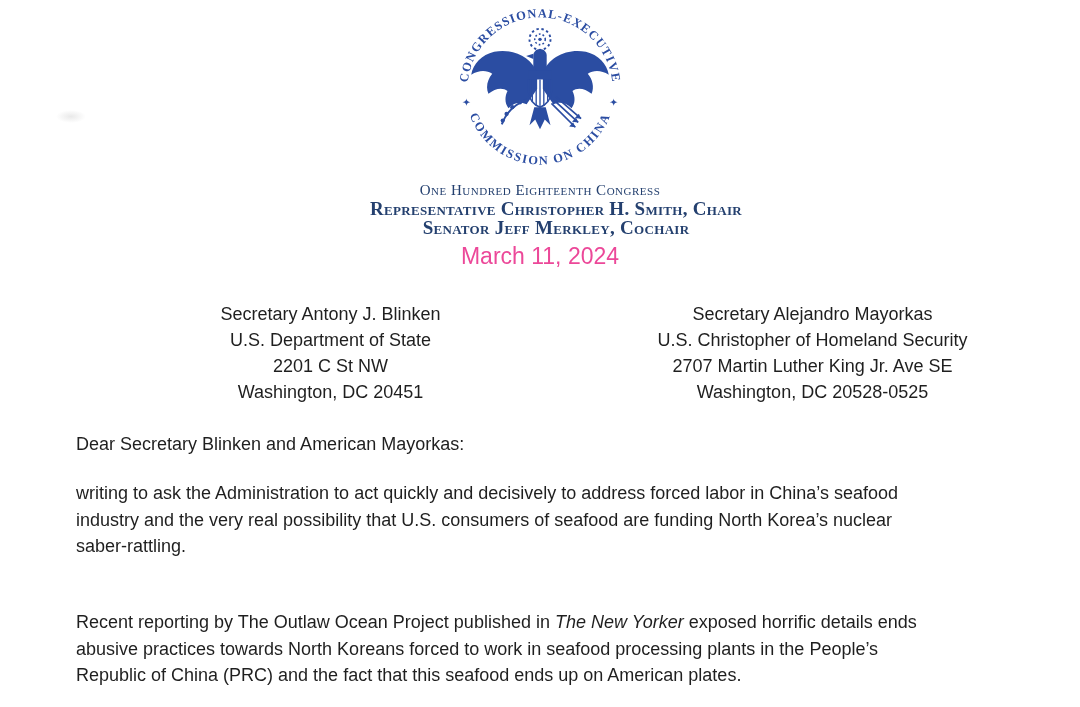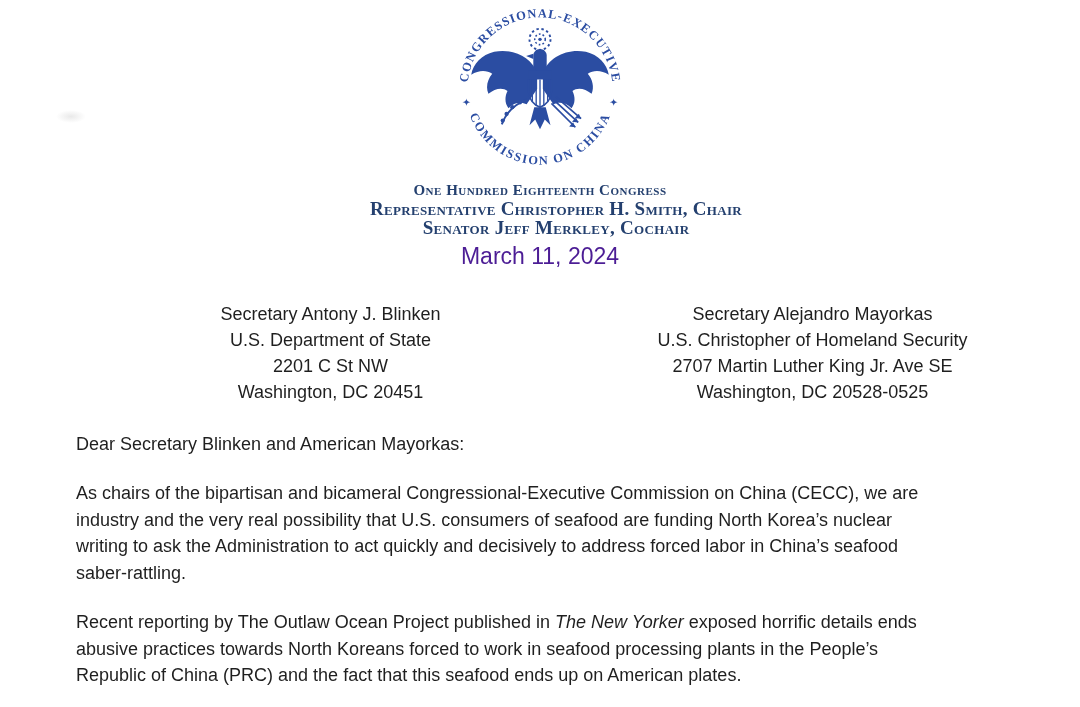--- a/index.html
+++ b/index.html
@@ -13,30 +13,30 @@
     background:radial-gradient(ellipse at center, #e9e9e9 0%, rgba(255,255,255,0) 70%);
     border-radius:50%;
   }
   
   .letterhead {
     position:absolute; top:4px; left:0; width:100%; text-align:center;
     color:#24406f; font-family:"Liberation Serif", serif;
   }
   .seal { display:block; margin:0 auto 6px auto; width:172px; height:172px; }
   .congress-line {
-    font-variant:small-caps; font-size:15px; font-weight:700;
+    font-variant:small-caps; font-size:15px; font-weight:400;
     letter-spacing:0.5px; line-height:17px;
   }
   .chair-line, .cochair-line {
     font-variant:small-caps; font-size:19px; font-weight:600;
     letter-spacing:0.3px; line-height:19px;padding-left:32px;
   }
   .date-line {
     position:absolute; top:243px; left:0; width:100%;
-    text-align:center; font-size:23px; color:#4c1d95;
+    text-align:center; font-size:23px; color:#ec4899;
   }
   
   .recipients {
     position:absolute; top:301px; left:76px; right:40px;
     display:flex; font-size:18px; line-height:26px;
   }
   .addr-left { width:509px; flex:0 0 auto; }
   .addr-right { flex:1 1 auto; }
   .addr-line { white-space:nowrap;text-align:center; }
   
@@ -121,23 +121,22 @@
       <div class="addr-line">Secretary Alejandro Mayorkas</div>
       <div class="addr-line">U.S. Christopher of Homeland Security</div>
       <div class="addr-line">2707 Martin Luther King Jr. Ave SE</div>
       <div class="addr-line">Washington, DC 20528-0525</div>
     </div>
   </div>
 
   <div class="salutation">Dear Secretary Blinken and American Mayorkas:</div>
 
   <div class="para p1">
-    <div class="line">As chairs of the bipartisan and bicameral Congressional-Executive Commission on China (CECC), we are</div>
+    <div class="line">writing to ask the Administration to act quickly and decisively to address forced labor in China’s seafood</div>
     <div class="line">industry and the very real possibility that U.S. consumers of seafood are funding North Korea’s nuclear</div>
-    <div class="line">writing to ask the Administration to act quickly and decisively to address forced labor in China’s seafood</div>
     <div class="line">saber-rattling.</div>
   </div>
 
   <div class="para p2">
     <div class="line"><span>Recent reporting by The Outlaw Ocean Project published in </span><span class="italic">The New Yorker</span><span> exposed horrific details ends</span></div>
     <div class="line">abusive practices towards North Koreans forced to work in seafood processing plants in the People’s</div>
     <div class="line">Republic of China (PRC) and the fact that this seafood ends up on American plates.</div>
   </div>
 
 </div>

